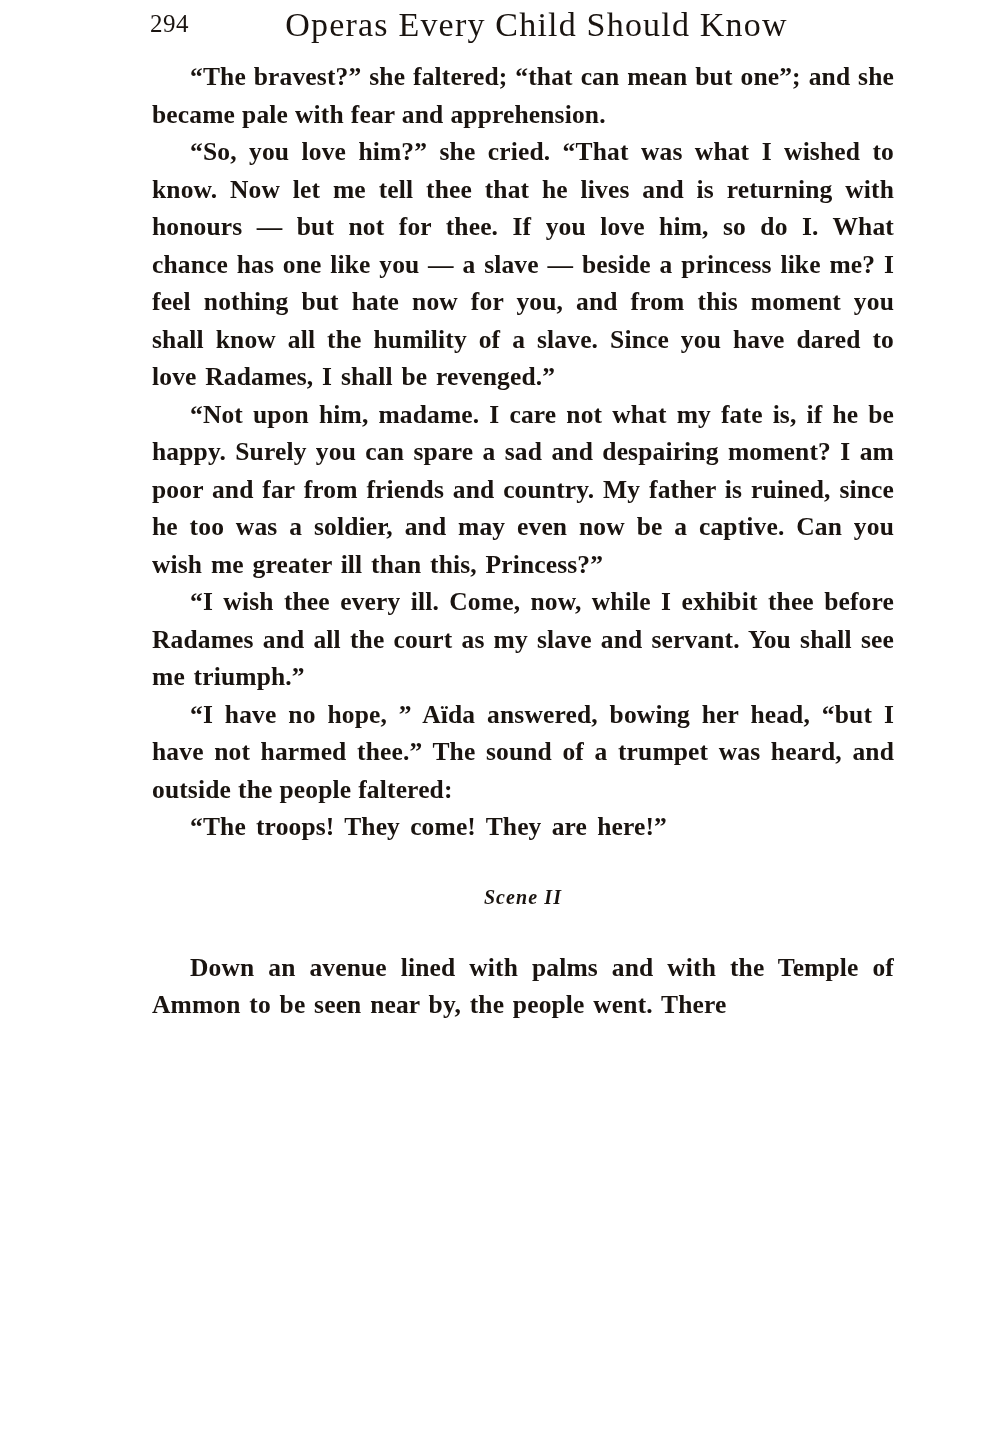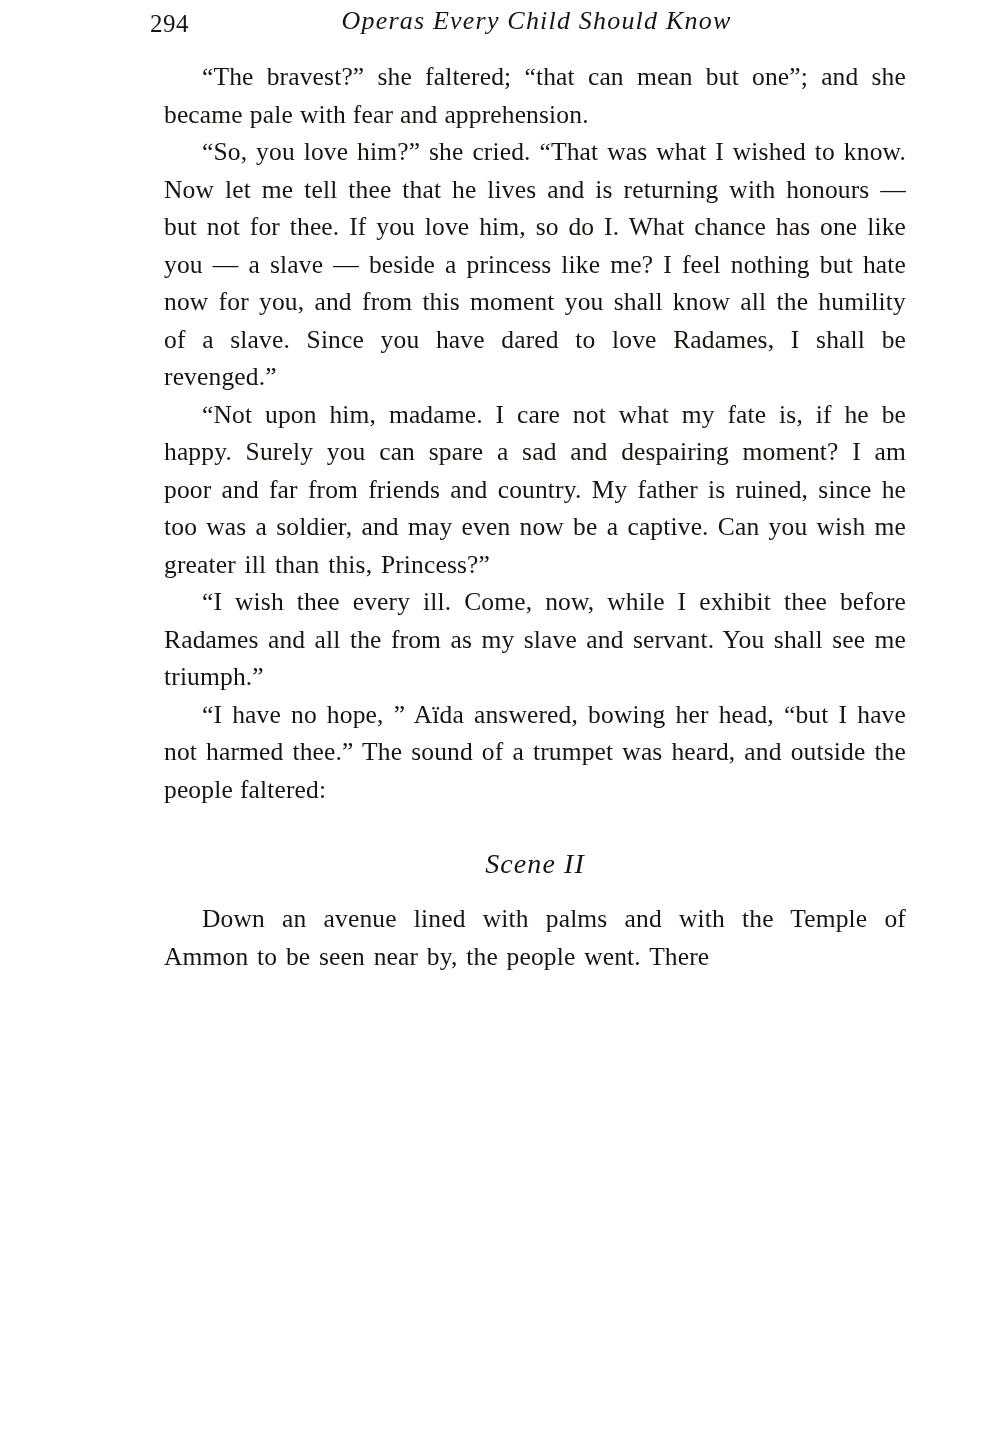--- a/index.html
+++ b/index.html
@@ -35,30 +35,30 @@
     font-size: 25px;
     letter-spacing: 0.5px;
     font-family: "Liberation Serif", serif;
   }
   .head-title {
     position: absolute;
     left: 0;
     right: 0;
     top: 0;
     text-align: center;
-    font-style: italic;
-    font-size: 26px;
+    font-size: 34px;
     letter-spacing: 1.2px;
     padding-left: 28px;
   }
   .body-col {
     position: absolute;
     top: 58px;
-    left: 164px;
+    left: 152px;
     width: 742px;
+    font-weight: bold;
   }
   p.para {
     margin: 0;
     text-indent: 38px;
     text-align: justify;
     font-size: 25.5px;
     line-height: 37.5px;
     letter-spacing: 0.15px;
     word-spacing: 0.5px;
     -webkit-hyphens: none;
@@ -67,42 +67,43 @@
   p.para.loose {
     word-spacing: 2.2px;
   }
   p.para.looser {
     word-spacing: 3.6px;
   }
   .scene-head {
     margin: 40px 0 0 0;
     text-align: center;
     font-style: italic;
-    font-size: 28px;
+    font-size: 20px;
     letter-spacing: 1.1px;
   }
   p.after-scene {
-    margin-top: 20px;
+    margin-top: 40px;
   }
 </style>
 </head>
 <body>
 
 <div class="page">
 
   <div class="running-head">
     <div class="folio">294</div>
     <div class="head-title">Operas Every Child Should Know</div>
   </div>
 
   <div class="body-col">
     <p class="para">“The bravest?” she faltered; “that can mean but one”; and she became pale with fear and apprehension.</p>
     <p class="para loose">“So, you love him?” she cried.  “That was what I wished to know.  Now let me tell thee that he lives and is returning with honours — but not for thee.  If you love him, so do I.  What chance has one like you — a slave — beside a princess like me?  I feel nothing but hate now for you, and from this moment you shall know all the humility of a slave.  Since you have dared to love Radames, I shall be revenged.”</p>
     <p class="para loose">“Not upon him, madame.  I care not what my fate is, if he be happy.  Surely you can spare a sad and despairing moment?  I am poor and far from friends and country.  My father is ruined, since he too was a soldier, and may even now be a captive.  Can you wish me greater ill than this, Princess?”</p>
-    <p class="para loose">“I wish thee every ill.  Come, now, while I exhibit thee before Radames and all the from as my slave and servant.  You shall see me triumph.”</p>
+    <p class="para loose">“I wish thee every ill.  Come, now, while I exhibit thee before Radames and all the court as my slave and servant.  You shall see me triumph.”</p>
     <p class="para">“I have no hope, ” Aïda answered, bowing her head, “but I have not harmed thee.”  The sound of a trumpet was heard, and outside the people faltered:</p>
+    <p class="para looser">“The troops!  They come!  They are here!”</p>
 
     <div class="scene-head">Scene II</div>
 
     <p class="para after-scene loose">Down an avenue lined with palms and with the Temple of Ammon to be seen near by, the people went.  There</p>
   </div>
 
 </div>
 
 </body></html>

